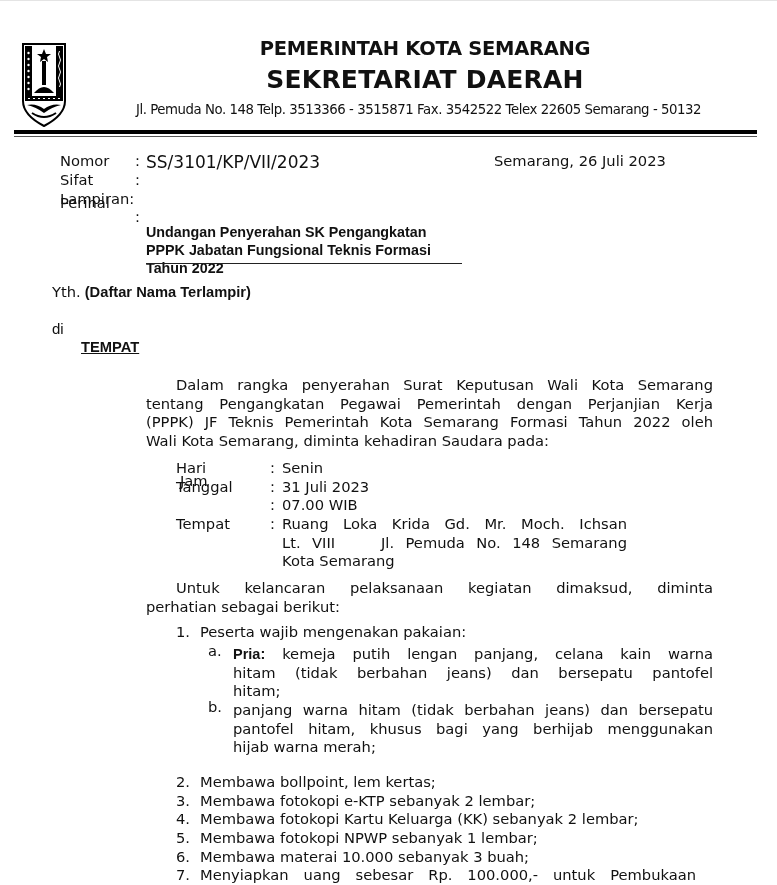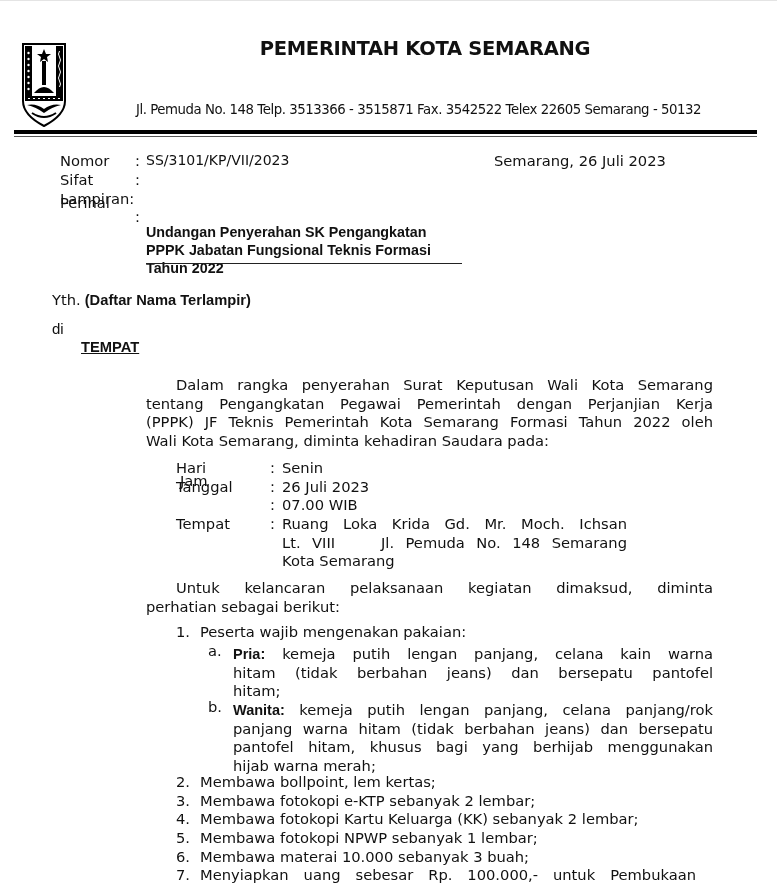--- a/index.html
+++ b/index.html
@@ -11,21 +11,21 @@
   .kop-addr { position: absolute; left: 136px; top: 101px; width: 580px; font-family: "DejaVu Sans", sans-serif; font-size: 13.3px; letter-spacing: -0.45px; white-space: nowrap; }
   .rule-thick { position: absolute; left: 14px; top: 129px; width: 743px; height: 4px; background: #000; }
   .rule-thin { position: absolute; left: 14px; top: 135px; width: 743px; height: 1px; background: #555; }
 
   .sans { font-family: "DejaVu Sans", sans-serif; font-size: 14.7px; }
   .arial { font-family: "Liberation Sans", sans-serif; font-size: 14.7px; }
   .abs { position: absolute; white-space: nowrap; }
 
   .meta-label { position: absolute; left: 60px; font-family: "DejaVu Sans", sans-serif; font-size: 14.7px; white-space: nowrap; }
   .meta-colon { position: absolute; left: 135px; font-family: "DejaVu Sans", sans-serif; font-size: 14.7px; }
-  .meta-val { position: absolute; left: 146px; font-family: "DejaVu Sans", sans-serif; font-size: 14px; white-space: nowrap; }
+  .meta-val { position: absolute; left: 146px; font-family: "DejaVu Sans", sans-serif; font-size: 17px; white-space: nowrap; }
   .perihal { position: absolute; left: 146px; top: 208px; width: 320px; font-family: "Liberation Sans", sans-serif; font-weight: bold; font-size: 14.3px; line-height: 18px; margin-top: 14px; }
   .perihal-rule { position: absolute; left: 146px; top: 262px; width: 316px; height: 1px; background: #222; }
 
   .just { text-align: justify; text-align-last: justify; }
   .para { position: absolute; left: 146px; width: 567px; font-family: "DejaVu Sans", sans-serif; font-size: 14.7px; line-height: 18.7px; }
   .detail-label { position: absolute; left: 176px; font-family: "DejaVu Sans", sans-serif; font-size: 14.7px; }
   .detail-colon { position: absolute; left: 270px; font-family: "DejaVu Sans", sans-serif; font-size: 14.7px; }
   .detail-val { position: absolute; left: 282px; font-family: "DejaVu Sans", sans-serif; font-size: 14.7px; white-space: nowrap; }
   .num { position: absolute; left: 176px; font-family: "DejaVu Sans", sans-serif; font-size: 14.7px; }
   .num-text { position: absolute; left: 200px; font-family: "DejaVu Sans", sans-serif; font-size: 14.7px; white-space: nowrap; }
@@ -67,20 +67,21 @@
           <rect x="21" y="55" width="2" height="1"></rect>
           <rect x="26" y="55" width="2" height="1"></rect>
           <rect x="31" y="55" width="2" height="1"></rect>
           <rect x="36" y="55" width="2" height="1"></rect>
         </g>
       <path d="M5 62 Q14 60 22 66 Q30 60 39 62 Q30 64 22 70 Q14 64 5 62 Z" fill="#000"></path>
       <path d="M10 70 Q22 78 34 70" stroke="#000" stroke-width="2" fill="none"></path>
     </svg>
   </div>
   <div class="kop-line1">PEMERINTAH KOTA SEMARANG</div>
+  <div class="kop-line2">SEKRETARIAT DAERAH</div>
   <div class="kop-addr">Jl. Pemuda No. 148 Telp. 3513366 - 3515871 Fax. 3542522 Telex 22605 Semarang - 50132</div>
   <div class="rule-thick"></div>
   <div class="rule-thin"></div>
 
   <div class="meta-label" style="top:151px">Nomor</div>
   <div class="meta-colon" style="top:151px">:</div>
   <div class="meta-val" style="top:151px">SS/3101/KP/VII/2023</div>
   <div class="abs sans" style="left:494px; top:151px">Semarang, 26 Juli 2023</div>
 
   <div class="meta-label" style="top:170px">Sifat</div>
@@ -90,41 +91,41 @@
 
   <div class="meta-label" style="top:193px">Perihal</div>
   <div class="meta-colon" style="top:207px">:</div>
   <div class="perihal">
     <div>Undangan Penyerahan SK Pengangkatan</div>
     <div>PPPK Jabatan Fungsional Teknis Formasi</div>
     <div>Tahun 2022</div>
   </div>
   <div class="perihal-rule"></div>
 
-  <div class="abs" style="left:52px; top:290px">
+  <div class="abs" style="left:52px; top:282px">
     <span class="sans">Yth.</span>
     <span class="arial" style="font-weight:bold">(Daftar Nama Terlampir)</span>
   </div>
   <div class="abs arial" style="left:52px; top:319px; font-size:15px">di</div>
   <div class="abs arial" style="left:81px; top:338px; font-weight:bold; text-decoration:underline">TEMPAT</div>
 
   <div class="para" style="top:375px">
     <div class="just" style="padding-left:30px">Dalam rangka penyerahan Surat Keputusan Wali Kota Semarang</div>
     <div class="just">tentang Pengangkatan Pegawai Pemerintah dengan Perjanjian Kerja</div>
     <div class="just">(PPPK) JF Teknis Pemerintah Kota Semarang Formasi Tahun 2022 oleh</div>
     <div>Wali Kota Semarang, diminta kehadiran Saudara pada:</div>
   </div>
 
   <div class="detail-label" style="top:458px">Hari</div>
   <div class="detail-colon" style="top:458px">:</div>
   <div class="detail-val" style="top:458px">Senin</div>
 
   <div class="detail-label" style="top:477px">Tanggal</div>
   <div class="detail-colon" style="top:477px">:</div>
-  <div class="detail-val" style="top:477px">26 Juli 2023</div>
+  <div class="detail-val" style="top:477px">31 Juli 2023</div>
 
   <div class="detail-label" style="top:471px; left:180px">Jam</div>
   <div class="detail-colon" style="top:495px">:</div>
   <div class="detail-val" style="top:495px">07.00 WIB</div>
 
   <div class="detail-label" style="top:514px">Tempat</div>
   <div class="detail-colon" style="top:514px">:</div>
   <div class="detail-val" style="top:514px; width:345px; line-height:18.7px; white-space:normal">
     <div class="just">Ruang Loka Krida Gd. Mr. Moch. Ichsan</div>
     <div class="just" style="white-space:pre">Lt. VIII    Jl. Pemuda No. 148 Semarang</div>
@@ -141,21 +142,20 @@
 
   <div class="sub-mark" style="top:641px">a.</div>
   <div class="sub-text" style="top:641px">
     <span class="ln just"><span class="bl">Pria:</span> <span>kemeja putih lengan panjang, celana kain warna</span></span>
     <span class="ln just">hitam (tidak berbahan jeans) dan bersepatu pantofel</span>
     <span class="ln">hitam;</span>
   </div>
 
   <div class="sub-mark" style="top:697px">b.</div>
   <div class="sub-text" style="top:697px">
-    <span class="ln just"><span class="bl">Wanita:</span> <span>kemeja putih lengan panjang, celana panjang/rok</span></span>
     <span class="ln just">panjang warna hitam (tidak berbahan jeans) dan bersepatu</span>
     <span class="ln just">pantofel hitam, khusus bagi yang berhijab menggunakan</span>
     <span class="ln">hijab warna merah;</span>
   </div>
 
   <div class="num" style="top:772px">2.</div>
   <div class="num-text" style="top:772px">Membawa bollpoint, lem kertas;</div>
 
   <div class="num" style="top:791px">3.</div>
   <div class="num-text" style="top:791px">Membawa fotokopi e-KTP sebanyak 2 lembar;</div>

